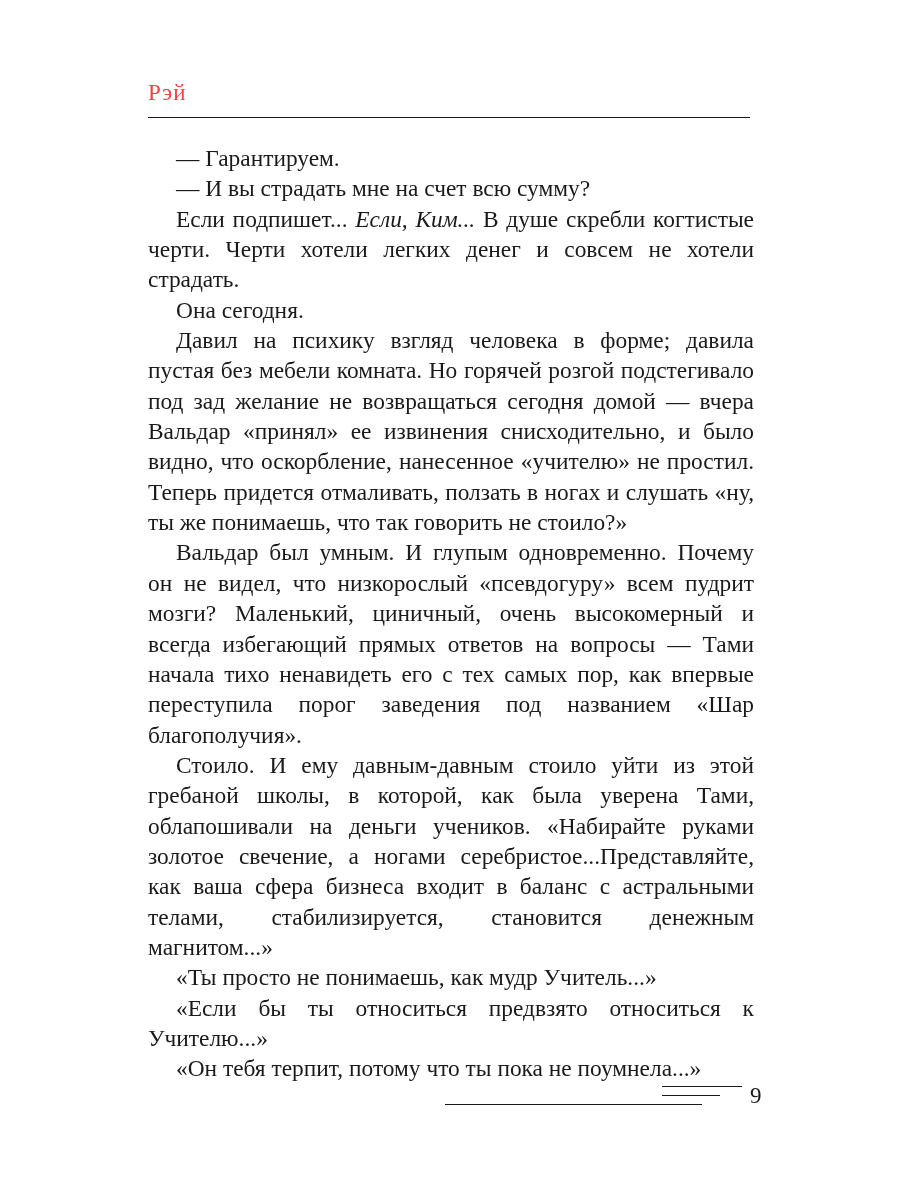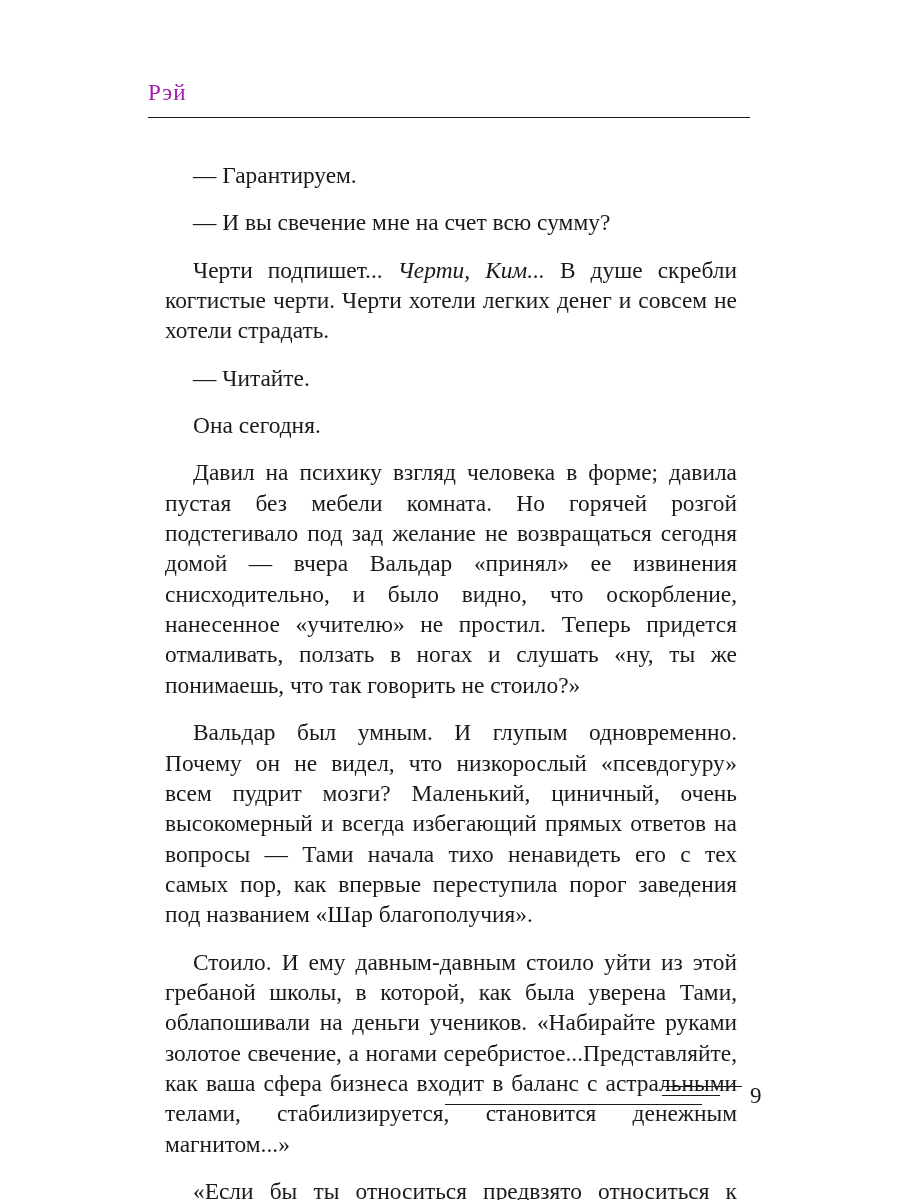--- a/index.html
+++ b/index.html
@@ -14,40 +14,40 @@
     overflow: hidden;
     font-family: "Liberation Serif", "DejaVu Serif", serif;
     color: #1a1a1a;
   }
   .running-head {
     position: absolute;
     left: 148px;
     top: 80px;
     font-size: 23px;
     letter-spacing: 1px;
-    color: #a21caf;
+    color: #ef4444;
   }
   .head-rule {
     position: absolute;
     left: 148px;
     top: 117px;
     width: 602px;
     height: 0;
     border-top: 1.5px solid #1a1a1a;
   }
   .text-block {
     position: absolute;
     left: 148px;
     top: 143px;
     width: 606px;
     font-size: 23.4px;
     line-height: 30.35px;
   }
   .text-block p {
-    margin: 17px;
+    margin: 0;
     text-align: justify;
     text-indent: 28px;
     hyphens: manual;
   }
   .text-block p .it {
     font-style: italic;
   }
   .footer-line {
     position: absolute;
     height: 0;
@@ -65,27 +65,27 @@
   }
 </style>
 </head>
 <body>
 
 <div class="running-head">Рэй</div>
 <div class="head-rule"></div>
 
 <div class="text-block">
   <p>— Гарантируем.</p>
-  <p>— И вы свечение мне на счет всю сумму?</p>
-  <p><span>Черти подпишет... </span><span class="it">Черти, Ким...</span><span> В душе скребли когтистые черти. Черти хотели легких денег и совсем не хотели страдать.</span></p>
-  <p>— Читайте.</p>
+  <p>— И вы страдать мне на счет всю сумму?</p>
+  <p><span>Если подпишет... </span><span class="it">Если, Ким...</span><span> В душе скребли когтистые черти. Черти хотели легких денег и совсем не хотели страдать.</span></p>
   <p>Она сегодня.</p>
   <p>Давил на психику взгляд человека в форме; давила пустая без мебели комната. Но горячей розгой подстегивало под зад желание не возвращаться сегодня домой — вчера Вальдар «принял» ее извинения снисходительно, и было видно, что оскорбление, нанесенное «учителю» не простил. Теперь придется отмаливать, ползать в ногах и слушать «ну, ты же понимаешь, что так говорить не стоило?»</p>
   <p>Вальдар был умным. И глупым одновременно. Почему он не видел, что низкорослый «псевдогуру» всем пудрит мозги? Маленький, циничный, очень высокомерный и всегда избегающий прямых ответов на вопросы — Тами начала тихо ненавидеть его с тех самых пор, как впервые переступила порог заведения под названием «Шар благополучия».</p>
   <p>Стоило. И ему давным-давным стоило уйти из этой гребаной школы, в которой, как была уверена Тами, облапошивали на деньги учеников. «Набирайте руками золотое свечение, а ногами серебристое...Представляйте, как ваша сфера бизнеса входит в баланс с астральными телами, стабилизируется, становится денежным магнитом...»</p>
+  <p>«Ты просто не понимаешь, как мудр Учитель...»</p>
   <p>«Если бы ты относиться предвзято относиться к Учителю...»</p>
   <p>«Он тебя терпит, потому что ты пока не поумнела...»</p>
 </div>
 
 <div class="footer-line fl-top"></div>
 <div class="footer-line fl-mid"></div>
 <div class="footer-line fl-bottom"></div>
 <div class="page-number">9</div>
 
 </body></html>

